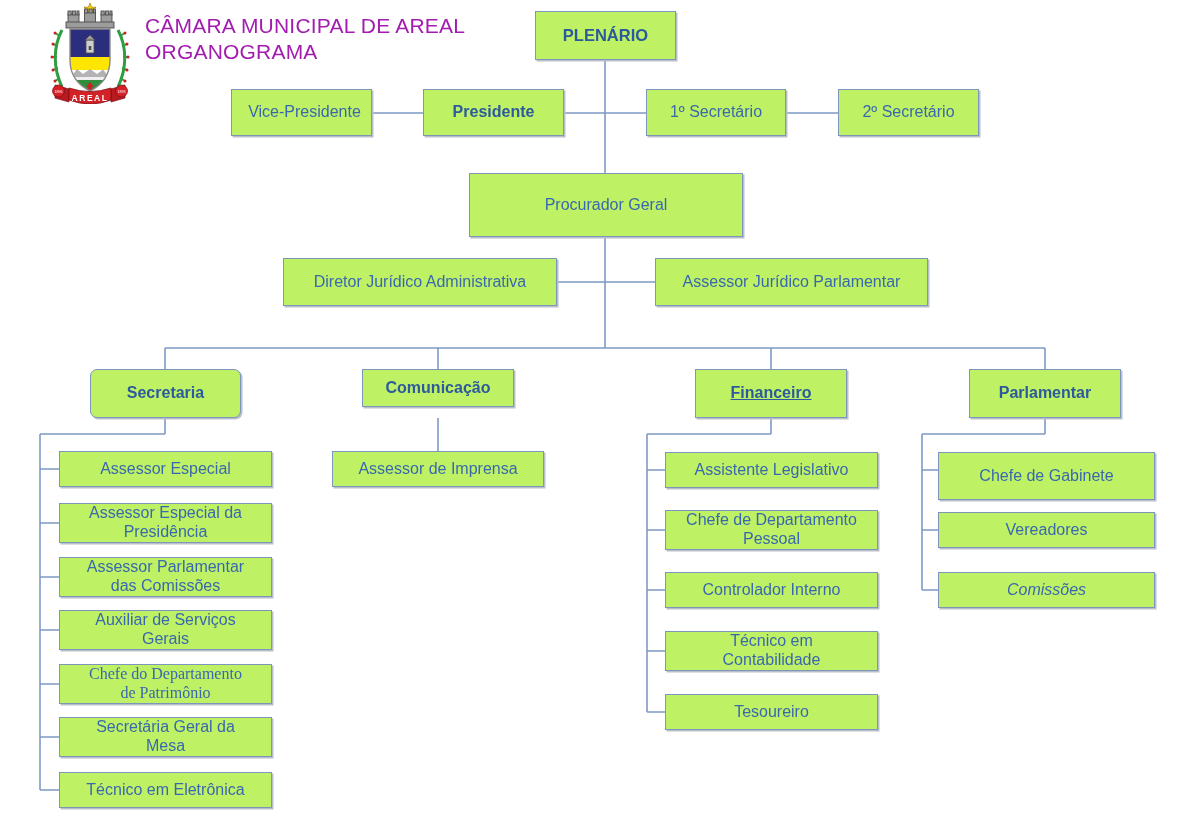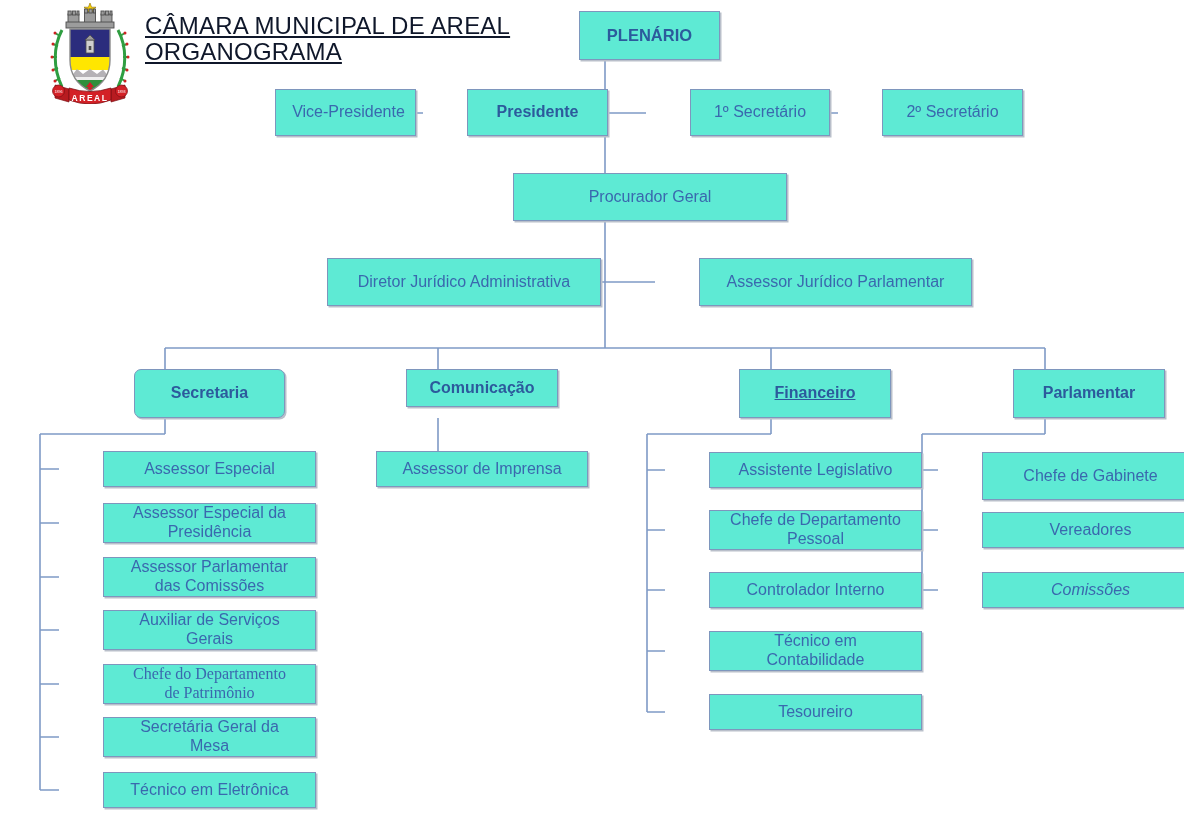--- a/index.html
+++ b/index.html
@@ -3,30 +3,30 @@
 <meta charset="utf-8">
 <style>
   html,body{margin:0;padding:0;background:#ffffff;}
   #canvas{
     position:relative;width:1184px;height:838px;overflow:hidden;
     font-family:"Liberation Sans",sans-serif;background:#ffffff;
   }
   #wires{position:absolute;left:0;top:0;width:1184px;height:838px;pointer-events:none;}
   .node{
     position:absolute;box-sizing:border-box;
-    background:#5eead4;border:1px solid #7e96bd;
+    background:#bef264;border:1px solid #7e96bd;
     box-shadow:1.5px 1.5px 0 #b9bfca;
     display:flex;align-items:center;justify-content:center;text-align:center;
-    color:#3a68ae;font-size:16px;line-height:1.18;padding:2px 10px;margin-left:44px;
+    color:#3a68ae;font-size:16px;line-height:1.18;padding:2px 10px;
   }
   .node.hdr{font-weight:bold;color:#2c5a9c;}
   .node.kid{padding:2px 20px;}
   #title{
-    position:absolute;left:145px;top:13px;color:#0f172a;
-    font-size:24px;line-height:26px;font-weight:normal;letter-spacing:0.2px;text-decoration:underline;
+    position:absolute;left:145px;top:13px;color:#a21caf;
+    font-size:21px;line-height:26px;font-weight:normal;letter-spacing:0.2px;
   }
   #logo{position:absolute;left:43px;top:2px;width:94px;height:102px;}
 </style>
 </head>
 <body>
 
 <div id="canvas">
 
   <svg id="wires" viewBox="0 0 1184 838" xmlns="http://www.w3.org/2000/svg">
     <path fill="none" stroke="#7f9ac6" stroke-width="1.6" d="M605,60 V173
@@ -117,21 +117,21 @@
     <div>ORGANOGRAMA</div>
   </div>
 
   <div class="node hdr" style="left:535px;top:11px;width:141px;height:49px;font-size:16.5px;">PLENÁRIO</div>
 
   <div class="node" style="left:231px;top:89px;width:141px;height:47px;padding-left:16px;">Vice-Presidente</div>
   <div class="node hdr" style="left:423px;top:89px;width:141px;height:47px;">Presidente</div>
   <div class="node" style="left:646px;top:89px;width:140px;height:47px;">1º Secretário</div>
   <div class="node" style="left:838px;top:89px;width:141px;height:47px;">2º Secretário</div>
 
-  <div class="node" style="left:469px;top:173px;width:274px;height:48px;">Procurador Geral</div>
+  <div class="node" style="left:469px;top:173px;width:274px;height:64px;">Procurador Geral</div>
 
   <div class="node" style="left:283px;top:258px;width:274px;height:48px;">Diretor Jurídico Administrativa</div>
   <div class="node" style="left:655px;top:258px;width:273px;height:48px;">Assessor Jurídico Parlamentar</div>
 
   <div class="node hdr" style="left:90px;top:369px;width:151px;height:49px;border-radius:7px;">Secretaria</div>
   <div class="node hdr" style="left:362px;top:369px;width:152px;height:38px;">Comunicação</div>
   <div class="node hdr" style="left:695px;top:369px;width:152px;height:49px;text-decoration:underline;">Financeiro</div>
   <div class="node hdr" style="left:969px;top:369px;width:152px;height:49px;">Parlamentar</div>
 
   <div class="node kid" style="left:59px;top:451px;width:213px;height:36px;">Assessor Especial</div>

